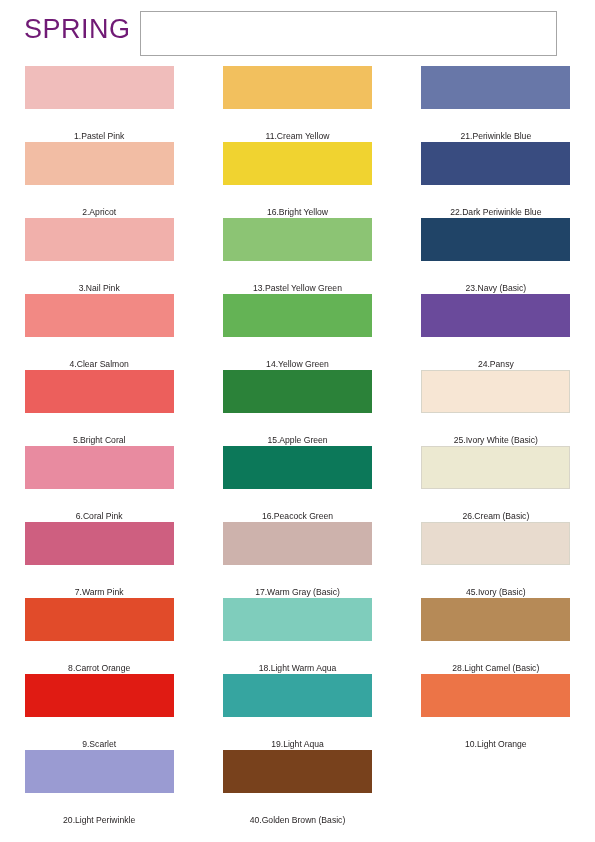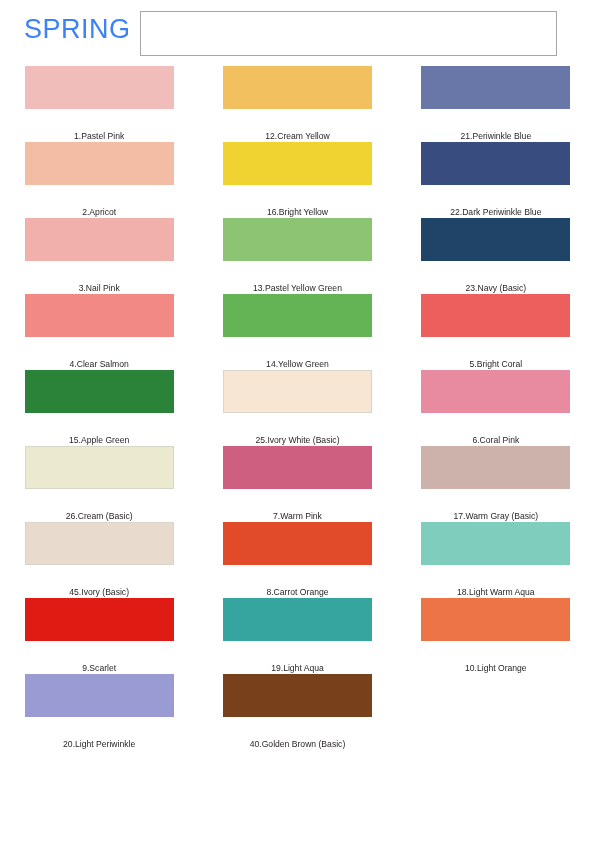--- a/index.html
+++ b/index.html
@@ -31,21 +31,21 @@
     width: 595px;
     height: 66px;
   }
   .season-title {
     position: absolute;
     left: 24px;
     top: 12px;
     font-size: 27px;
     font-weight: 400;
     letter-spacing: 0.5px;
-    color: #3b82f6;
+    color: #701a75;
     line-height: 34px;
     font-family: "Liberation Sans", sans-serif;
   }
   .note-box {
     position: absolute;
     left: 140px;
     top: 11px;
     width: 417px;
     height: 45px;
     box-sizing: border-box;
@@ -103,21 +103,21 @@
     <div class="note-box" title=""></div>
   </div>
 
   <div class="swatch-grid" id="swatch-grid">
       <div class="swatch-cell">
         <div class="swatch-chip" style="background: rgb(240, 189, 187);"></div>
         <div class="swatch-label">1.Pastel Pink</div>
       </div>
       <div class="swatch-cell">
         <div class="swatch-chip" style="background: rgb(242, 192, 94);"></div>
-        <div class="swatch-label">12.Cream Yellow</div>
+        <div class="swatch-label">11.Cream Yellow</div>
       </div>
       <div class="swatch-cell">
         <div class="swatch-chip" style="background: rgb(104, 119, 168);"></div>
         <div class="swatch-label">21.Periwinkle Blue</div>
       </div>
       <div class="swatch-cell">
         <div class="swatch-chip" style="background: rgb(242, 189, 164);"></div>
         <div class="swatch-label">2.Apricot</div>
       </div>
       <div class="swatch-cell">
@@ -142,36 +142,44 @@
       </div>
       <div class="swatch-cell">
         <div class="swatch-chip" style="background: rgb(242, 137, 132);"></div>
         <div class="swatch-label">4.Clear Salmon</div>
       </div>
       <div class="swatch-cell">
         <div class="swatch-chip" style="background: rgb(100, 179, 85);"></div>
         <div class="swatch-label">14.Yellow Green</div>
       </div>
       <div class="swatch-cell">
+        <div class="swatch-chip" style="background: rgb(106, 74, 155);"></div>
+        <div class="swatch-label">24.Pansy</div>
+      </div>
+      <div class="swatch-cell">
         <div class="swatch-chip" style="background: rgb(236, 95, 92);"></div>
         <div class="swatch-label">5.Bright Coral</div>
       </div>
       <div class="swatch-cell">
         <div class="swatch-chip" style="background: rgb(43, 130, 57);"></div>
         <div class="swatch-label">15.Apple Green</div>
       </div>
       <div class="swatch-cell">
         <div class="swatch-chip bordered" style="background: rgb(247, 230, 212);"></div>
         <div class="swatch-label">25.Ivory White (Basic)</div>
       </div>
       <div class="swatch-cell">
         <div class="swatch-chip" style="background: rgb(232, 139, 160);"></div>
         <div class="swatch-label">6.Coral Pink</div>
       </div>
       <div class="swatch-cell">
+        <div class="swatch-chip" style="background: rgb(12, 120, 89);"></div>
+        <div class="swatch-label">16.Peacock Green</div>
+      </div>
+      <div class="swatch-cell">
         <div class="swatch-chip bordered" style="background: rgb(236, 233, 209);"></div>
         <div class="swatch-label">26.Cream (Basic)</div>
       </div>
       <div class="swatch-cell">
         <div class="swatch-chip" style="background: rgb(206, 95, 128);"></div>
         <div class="swatch-label">7.Warm Pink</div>
       </div>
       <div class="swatch-cell">
         <div class="swatch-chip" style="background: rgb(205, 178, 172);"></div>
         <div class="swatch-label">17.Warm Gray (Basic)</div>
@@ -182,20 +190,24 @@
       </div>
       <div class="swatch-cell">
         <div class="swatch-chip" style="background: rgb(225, 75, 42);"></div>
         <div class="swatch-label">8.Carrot Orange</div>
       </div>
       <div class="swatch-cell">
         <div class="swatch-chip" style="background: rgb(127, 205, 188);"></div>
         <div class="swatch-label">18.Light Warm Aqua</div>
       </div>
       <div class="swatch-cell">
+        <div class="swatch-chip" style="background: rgb(182, 138, 87);"></div>
+        <div class="swatch-label">28.Light Camel (Basic)</div>
+      </div>
+      <div class="swatch-cell">
         <div class="swatch-chip" style="background: rgb(224, 27, 19);"></div>
         <div class="swatch-label">9.Scarlet</div>
       </div>
       <div class="swatch-cell">
         <div class="swatch-chip" style="background: rgb(54, 165, 160);"></div>
         <div class="swatch-label">19.Light Aqua</div>
       </div>
       <div class="swatch-cell">
         <div class="swatch-chip" style="background: rgb(236, 116, 71);"></div>
         <div class="swatch-label">10.Light Orange</div>

